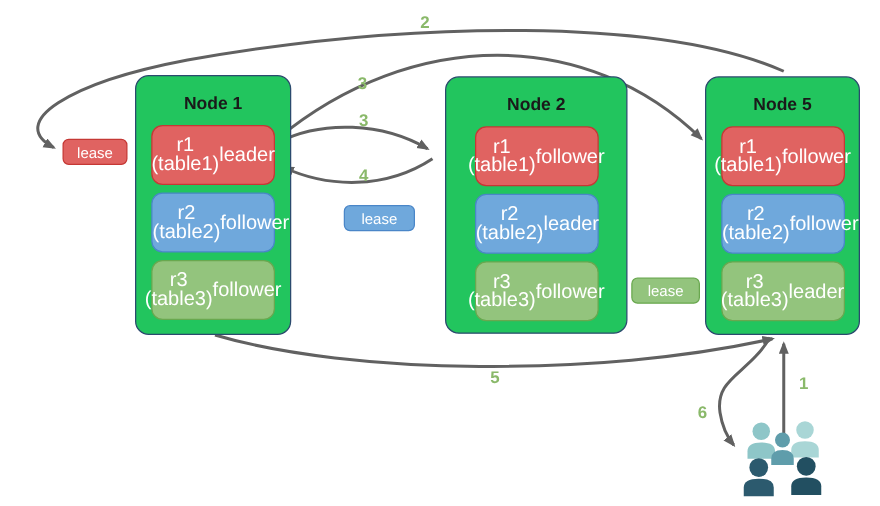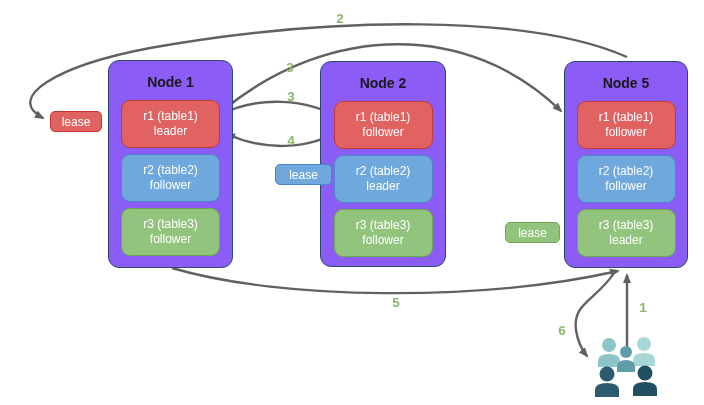--- a/index.html
+++ b/index.html
@@ -4,36 +4,36 @@
 <style>
   html,body{margin:0;padding:0;}
   body{
     width:704px;height:405px;position:relative;background:#ffffff;overflow:hidden;
     font-family:"Liberation Sans","DejaVu Sans",sans-serif;
   }
   .canvas{position:absolute;inset:0;width:704px;height:405px;}
 
   
   .node{
-    position:absolute;background:#8b5cf6;border:1.5px solid #2b4a6e;border-radius:11px;
+    position:absolute;background:#22c55e;border:1.5px solid #2b4a6e;border-radius:11px;
     box-sizing:border-box;
   }
   .n1{left:108px;top:60px;width:125px;height:208px;}
-  .n2{left:320px;top:61px;width:126px;height:206px;}
+  .n2{left:356px;top:61px;width:146px;height:206px;}
   .n3{left:564px;top:61px;width:124px;height:207px;}
   .node-title{
     margin-top:13px;height:20px;text-align:center;font-size:14px;font-weight:700;color:#1a1a1a;
   }
   .replica{
     width:99px;height:48px;margin:6px auto 0 auto;border-radius:9px;box-sizing:border-box;
-    display:flex;flex-direction:column;align-items:center;justify-content:center;
-    color:#ffffff;font-size:12px;line-height:15px;text-align:center;border:1.5px solid;
+    display:flex;flex-direction:row;align-items:center;justify-content:center;
+    color:#ffffff;font-size:16px;line-height:15px;text-align:center;border:1.5px solid;
   }
   .replica.red{background:#e06361;border-color:#c53835;}
-  .replica.blue{background:#6fa8dc;border-color:#4a86c8;}
+  .replica.blue{background:#6fa8dc;border-color:#4a86c8;justify-content:space-between;}
   .replica.green{background:#93c47d;border-color:#69a84f;}
 
   
   .lease{
     position:absolute;height:21px;border-radius:5px;box-sizing:border-box;border:1.5px solid;
     color:#ffffff;font-size:12px;display:flex;align-items:center;justify-content:center;
   }
   .lease-red{left:50px;top:111px;width:52px;background:#e06361;border-color:#c53835;}
   .lease-blue{left:275px;top:164px;width:57px;background:#6fa8dc;border-color:#4a86c8;}
   .lease-green{left:505px;top:222px;width:55px;background:#93c47d;border-color:#69a84f;}

